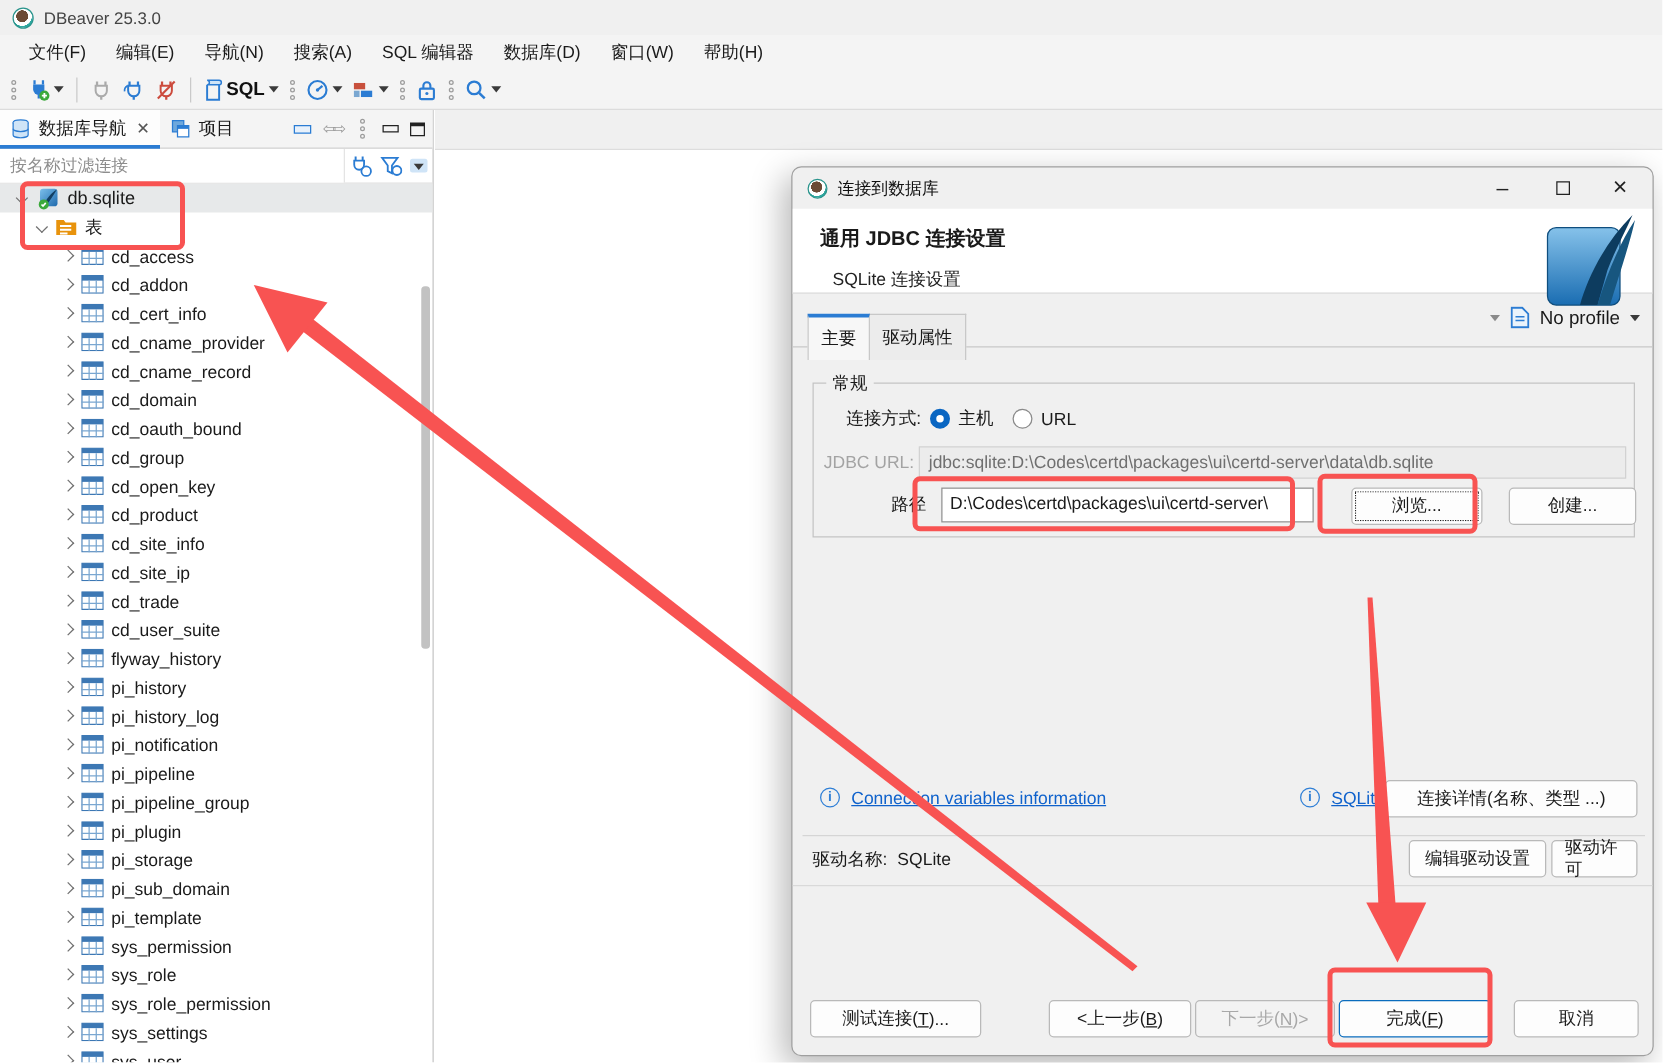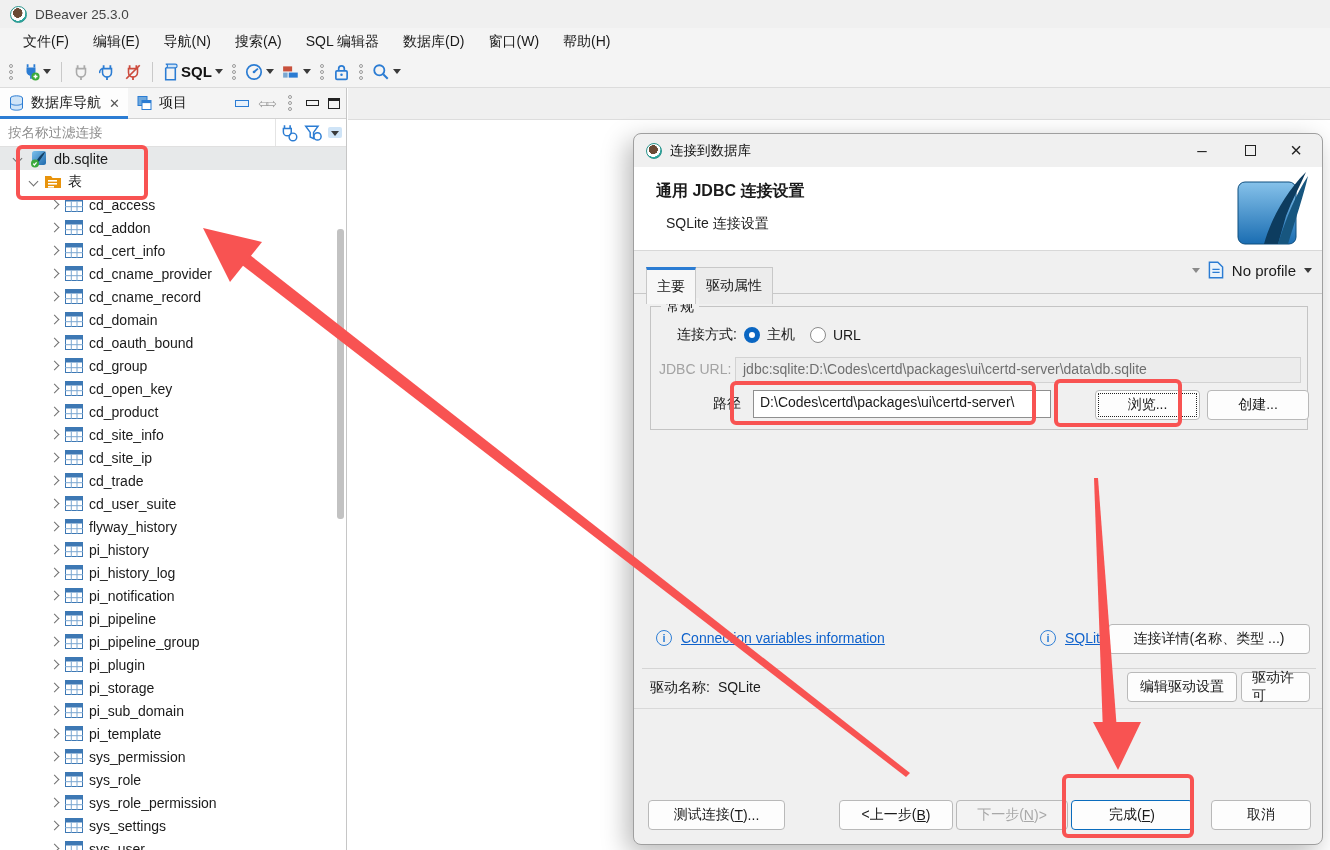--- a/index.html
+++ b/index.html
@@ -50,21 +50,21 @@
 
   
   .editor-strip { position:absolute; left:348px; top:88px; width:982px; height:32px; background:#f0f0f0; border-bottom:1px solid #ddd; }
   .editor-bg { position:absolute; left:348px; top:120px; width:982px; height:730px; background:#fff; }
 
   
   .dialog { position:absolute; left:633px; top:133px; width:690px; height:712px; background:#f0f0f0; border:1px solid #9f9f9f; border-radius:8px; box-shadow:-6px 8px 26px rgba(0,0,0,.28); overflow:hidden; }
   .d-title { height:33px; display:flex; align-items:center; gap:8px; padding-left:12px; position:relative; }
   .d-title .t { font-size:13.5px; color:#111; }
   .d-ctl { position:absolute; top:0; height:33px; width:44px; display:flex; align-items:center; justify-content:center; font-size:17px; color:#222; }
-  .d-header { height:84px; background:#fff; border-bottom:1px solid #d8d8d8; position:relative;padding-left:44px; }
+  .d-header { height:68px; background:#fff; border-bottom:1px solid #d8d8d8; position:relative;padding-left:44px; }
   .d-header .h1 { position:absolute; left:22px; top:14px; font-size:16px; font-weight:bold; }
   .d-header .h2 { position:absolute; left:32px; top:48px; font-size:14px; color:#222; }
   .sqlite-logo { position:absolute; right:10px; top:3px; }
   .d-tabs { height:43px; position:relative; border-bottom:1px solid #c8c8c8; }
   .d-tab { position:absolute; top:16px; height:37px; display:flex; align-items:center; padding:0 10px; border:1px solid #c8c8c8; border-bottom:none; background:#ececec; font-size:14px; }
   .d-tab.active { background:#f7f7f7; border-top:3px solid #2b7cd3; z-index:2; }
   .profile-zone { position:absolute; right:10px; top:10px; display:flex; align-items:center; gap:8px; }
   .groupbox { position:absolute; left:16px; top:172px; width:658px; height:124px; border:1px solid #c4c4c4; }
   .grouplabel { position:absolute; left:10px; top:-9px; background:#f0f0f0; padding:0 5px; }
   .radio { width:16px; height:16px; border-radius:50%; display:inline-block; }
@@ -594,21 +594,21 @@
       <span>连接方式:</span>
       <span class="radio on"></span>
       <span>主机</span>
       <span class="radio off" style="margin-left:8px"></span>
       <span>URL</span>
     </div>
     <div style="position:absolute;left:8px;top:54px;color:#a3a3a3">JDBC URL:</div>
     <div class="flatfield" style="position:absolute;left:84px;top:50px;width:566px">jdbc:sqlite:D:\Codes\certd\packages\ui\certd-server\data\db.sqlite</div>
     <div style="position:absolute;left:62px;top:88px">路径</div>
     <div class="textinput" style="position:absolute;left:102px;top:83px;width:298px">D:\Codes\certd\packages\ui\certd-server\</div>
-    <div class="btn focusdots" style="position:absolute;left:444px;top:83px;width:105px">浏览...</div>
+    <div class="btn focusdots" style="position:absolute;left:430px;top:83px;width:105px">浏览...</div>
     <div class="btn" style="position:absolute;left:556px;top:83px;width:102px">创建...</div>
   </div>
 
   <div style="position:absolute;left:22px;top:496px;display:flex;align-items:center;gap:9px">
     <span class="info-i">i</span>
     <a class="link">Connection variables information</a>
   </div>
   <div style="position:absolute;left:406px;top:496px;display:flex;align-items:center;gap:9px">
     <span class="info-i">i</span>
     <a class="link">SQLite</a>

